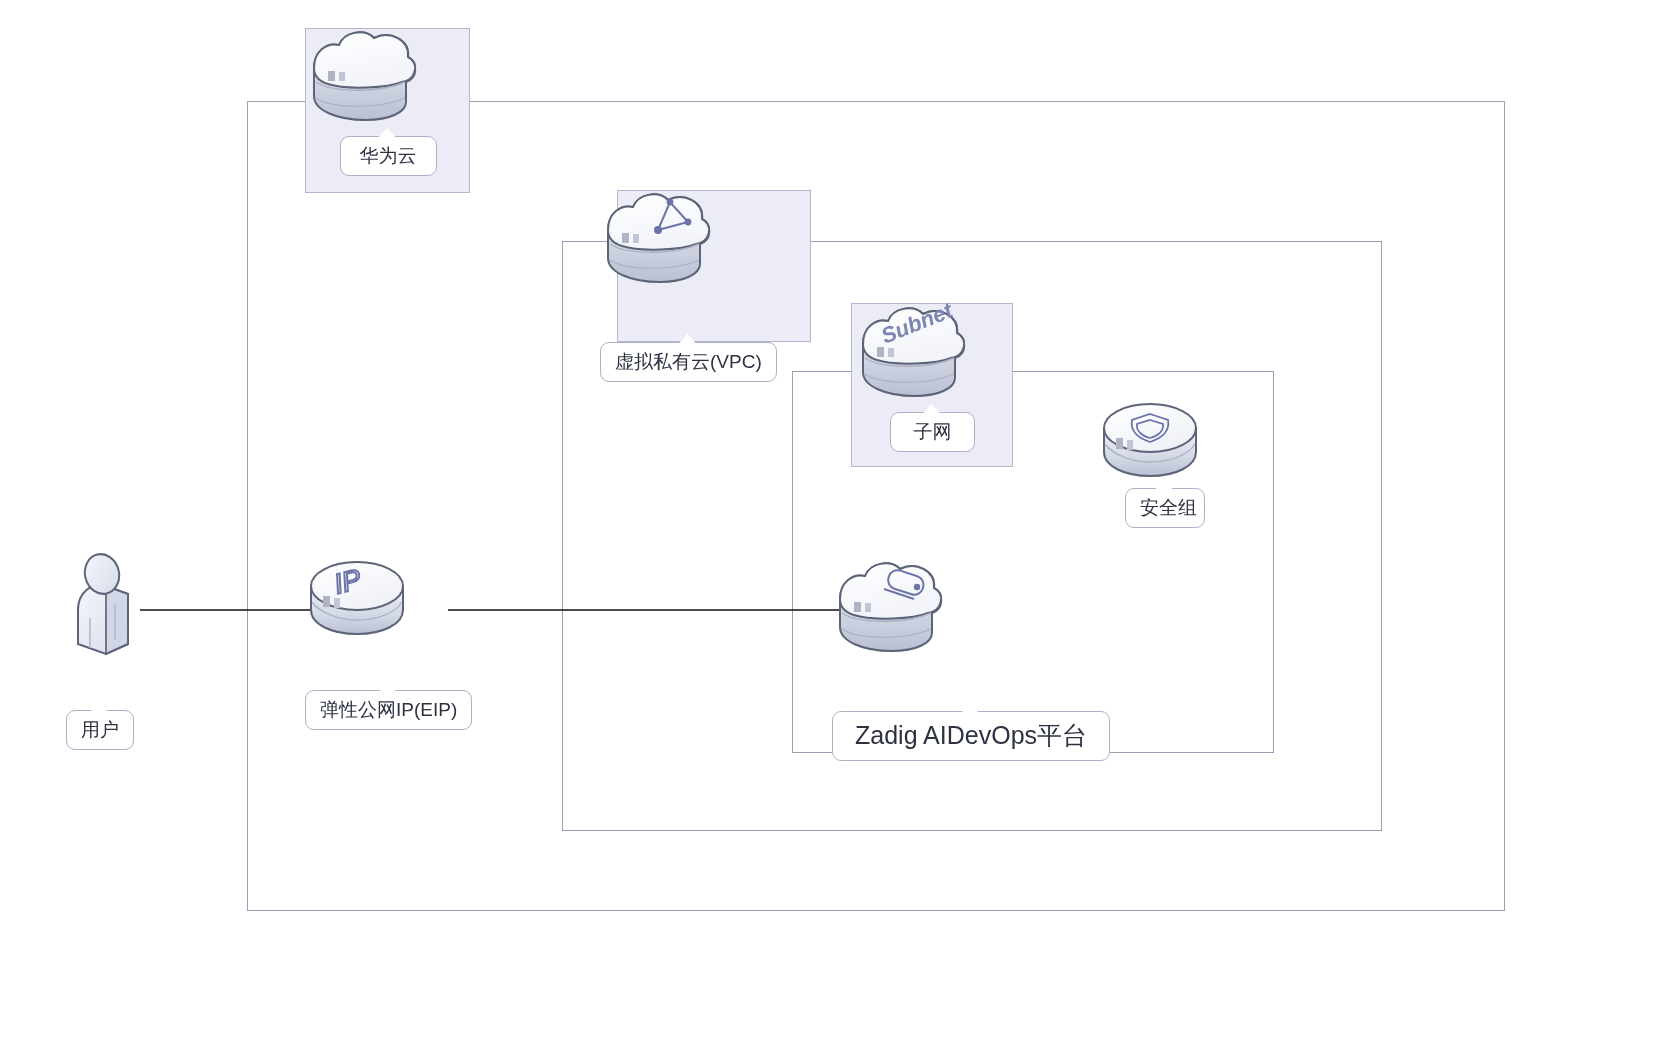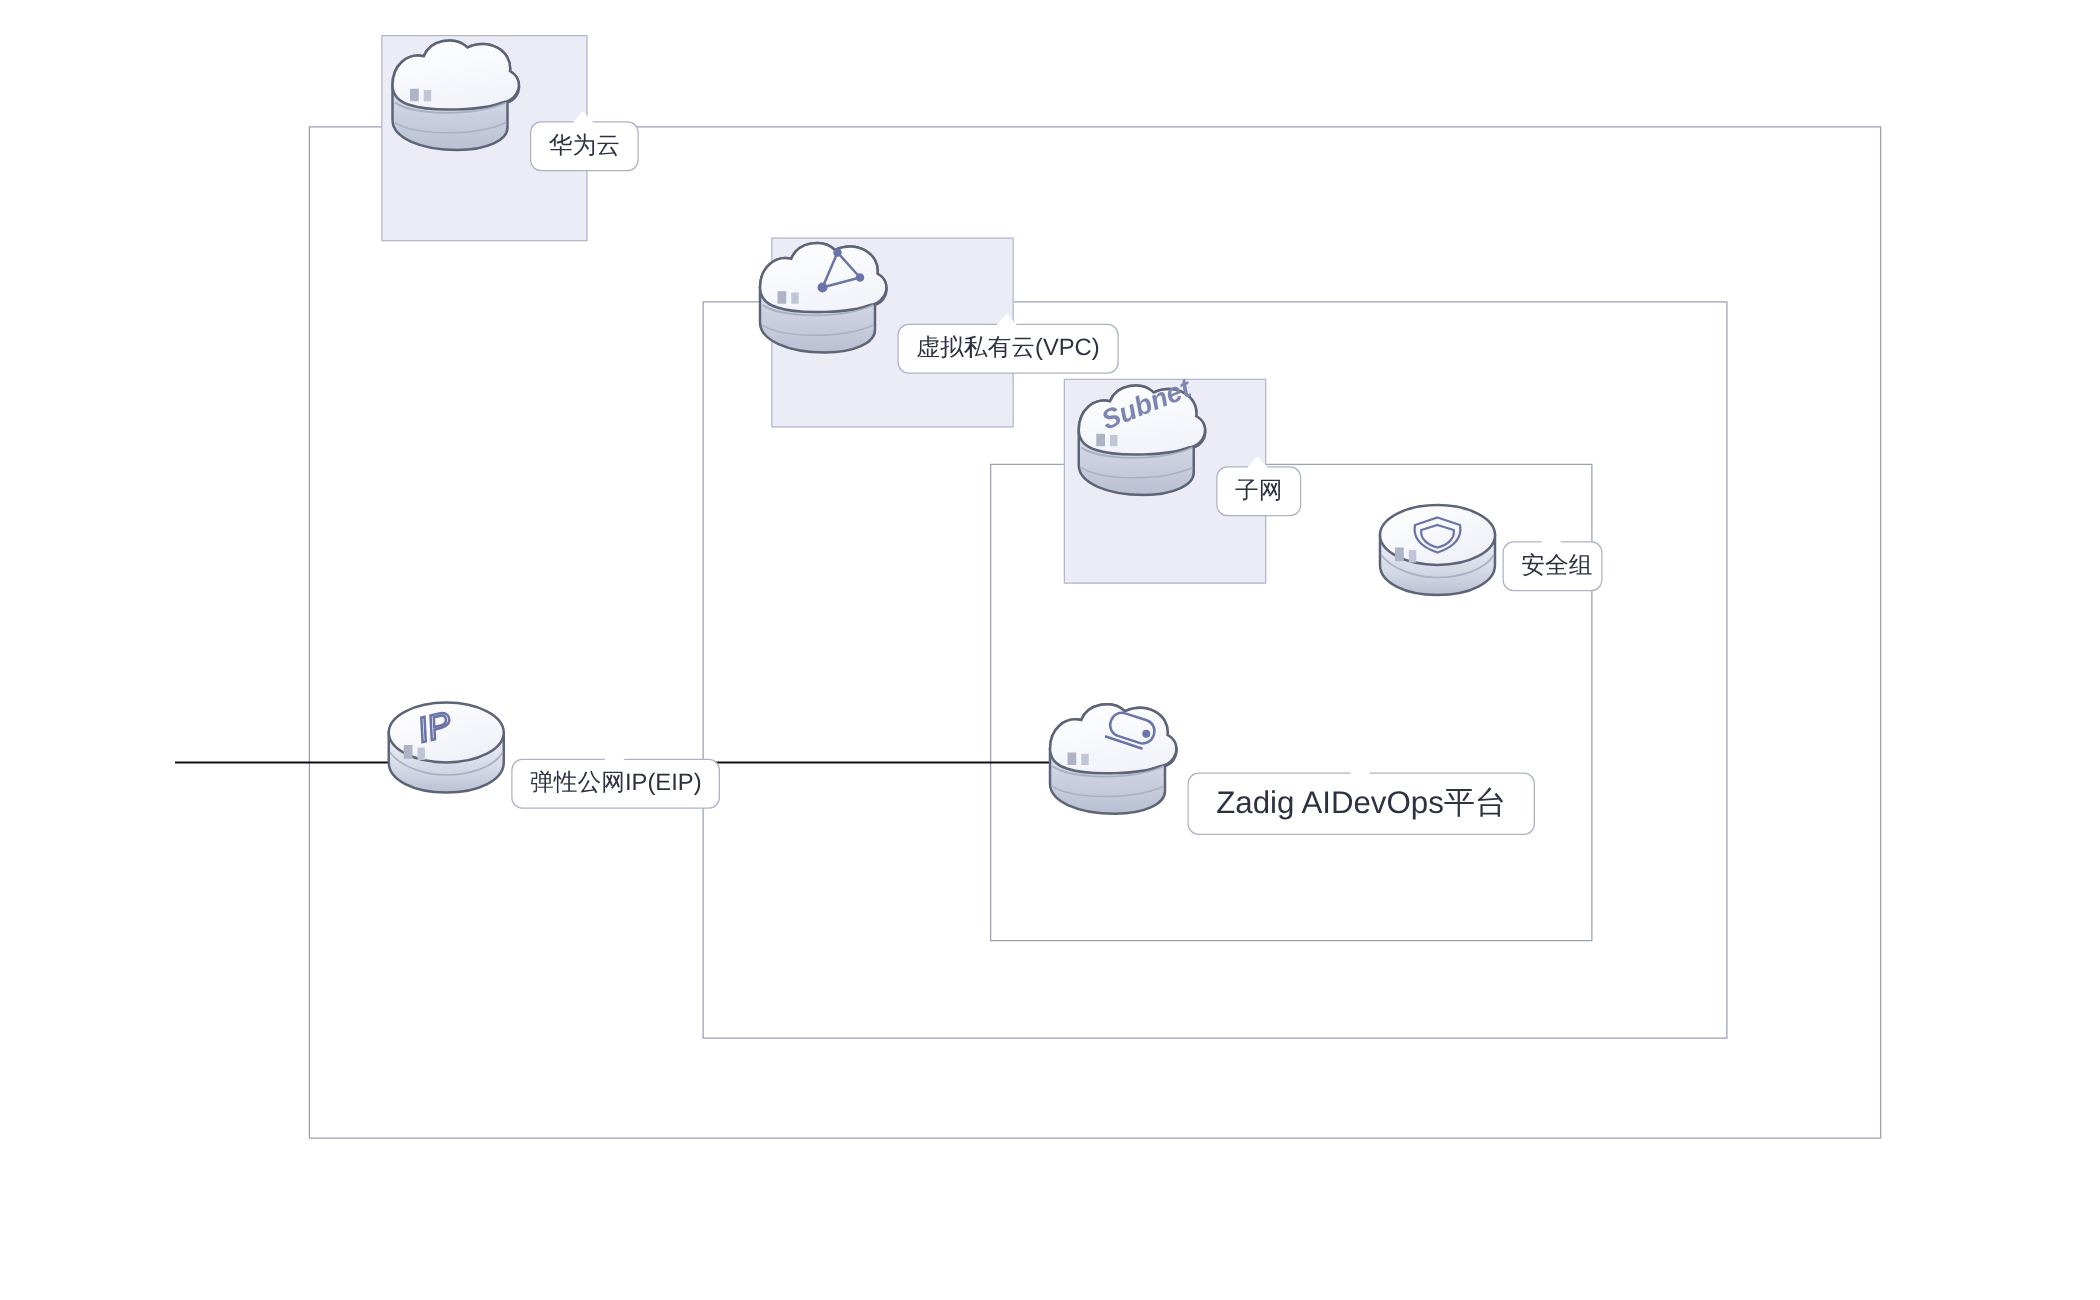--- a/index.html
+++ b/index.html
@@ -15,21 +15,21 @@
   #zone-vpc{left:562px;top:241px;width:820px;height:590px;}
   #zone-subnet{left:792px;top:371px;width:482px;height:382px;}
 
   
   .zone-chip{position:absolute;background:#ececf7;border:1px solid #b4b6cf;box-sizing:border-box;}
   #chip-huawei{left:305px;top:28px;width:165px;height:165px;}
   #chip-vpc{left:617px;top:190px;width:194px;height:152px;}
   #chip-subnet{left:851px;top:303px;width:162px;height:164px;}
 
   
-  .node{position:absolute;display:flex;flex-direction:row;align-items:flex-end;}
+  .node{position:absolute;display:flex;flex-direction:column;align-items:flex-start;}
 
   .icon-wrap{position:relative;display:block;}
 
   
   .label{
     position:relative;
     background:#ffffff;
     border:1px solid #aeb2c8;
     border-radius:9px;
     color:#2d3142;
@@ -60,21 +60,21 @@
   #node-huawei{left:306px;top:24px;width:164px;}
   #node-vpc{left:600px;top:186px;width:228px;}
   #node-subnet{left:855px;top:300px;width:155px;}
   #node-secgroup{left:1098px;top:398px;width:134px;}
   #node-zadig{left:832px;top:555px;width:298px;}
   #node-eip{left:305px;top:556px;width:164px;}
   #node-user{left:66px;top:552px;width:78px;}
 
   .lbl-huawei{width:97px;margin:0 auto;}
   .lbl-subnet{width:85px;margin:0 auto;}
-  .lbl-secgroup{width:80px;margin:16px auto;}
+  .lbl-secgroup{width:80px;margin:0 auto;}
 
   
   #wires{position:absolute;left:0;top:0;width:1680px;height:1040px;pointer-events:none;}
 </style>
 </head>
 <body>
 
 <div id="stage">
 
   <div class="zone" id="zone-huawei"></div>
@@ -220,14 +220,34 @@
         <ellipse cx="52" cy="30" rx="46" ry="24" fill="url(#gCylTop)" stroke="#5d6478" stroke-width="2"></ellipse>
         <path d="M7,46 C16,58 36,64 52,64 C70,64 90,58 97,46" fill="none" stroke="#a9b0c2" stroke-width="1.3"></path>
         <rect x="18" y="40" width="7" height="11" fill="#aeb4c6"></rect>
         <rect x="29" y="42" width="6" height="10" fill="#c0c6d6"></rect>
         <text x="32" y="38" transform="rotate(-14 32 38)" font-family="'Liberation Sans',sans-serif" font-size="28" font-style="italic" fill="none" stroke="#6b74a8" stroke-width="2">IP</text>
       </svg>
     </span>
     <span class="label">弹性公网IP(EIP)</span>
   </div>
 
+  <div class="node" id="node-user">
+    <span class="icon-wrap">
+      <svg width="78" height="110" viewBox="0 0 78 110">
+        <defs>
+          <linearGradient id="gUser" x1="0" y1="0" x2="1" y2="1">
+            <stop offset="0%" stop-color="#f4f6fb"></stop>
+              <stop offset="100%" stop-color="#d7dce9"></stop>
+          </linearGradient>
+        </defs>
+
+        <path d="M12,58 C12,40 26,30 40,34 L62,42 L62,92 L40,102 L12,92 Z" fill="url(#gUser)" stroke="#5d6478" stroke-width="2"></path>
+        <path d="M40,34 L62,42 L62,92 L40,102 Z" fill="#cfd5e4" stroke="#5d6478" stroke-width="2" opacity="0.85"></path>
+
+        <ellipse cx="36" cy="22" rx="17" ry="20" transform="rotate(-14 36 22)" fill="url(#gUser)" stroke="#5d6478" stroke-width="2"></ellipse>
+        <path d="M24,66 L24,96" stroke="#b3bacc" stroke-width="1.6" fill="none"></path>
+        <path d="M49,52 L49,88" stroke="#b3bacc" stroke-width="1.6" fill="none"></path>
+      </svg>
+    </span>
+    <span class="label">用户</span>
+  </div>
 
 </div>
 
 </body></html>

